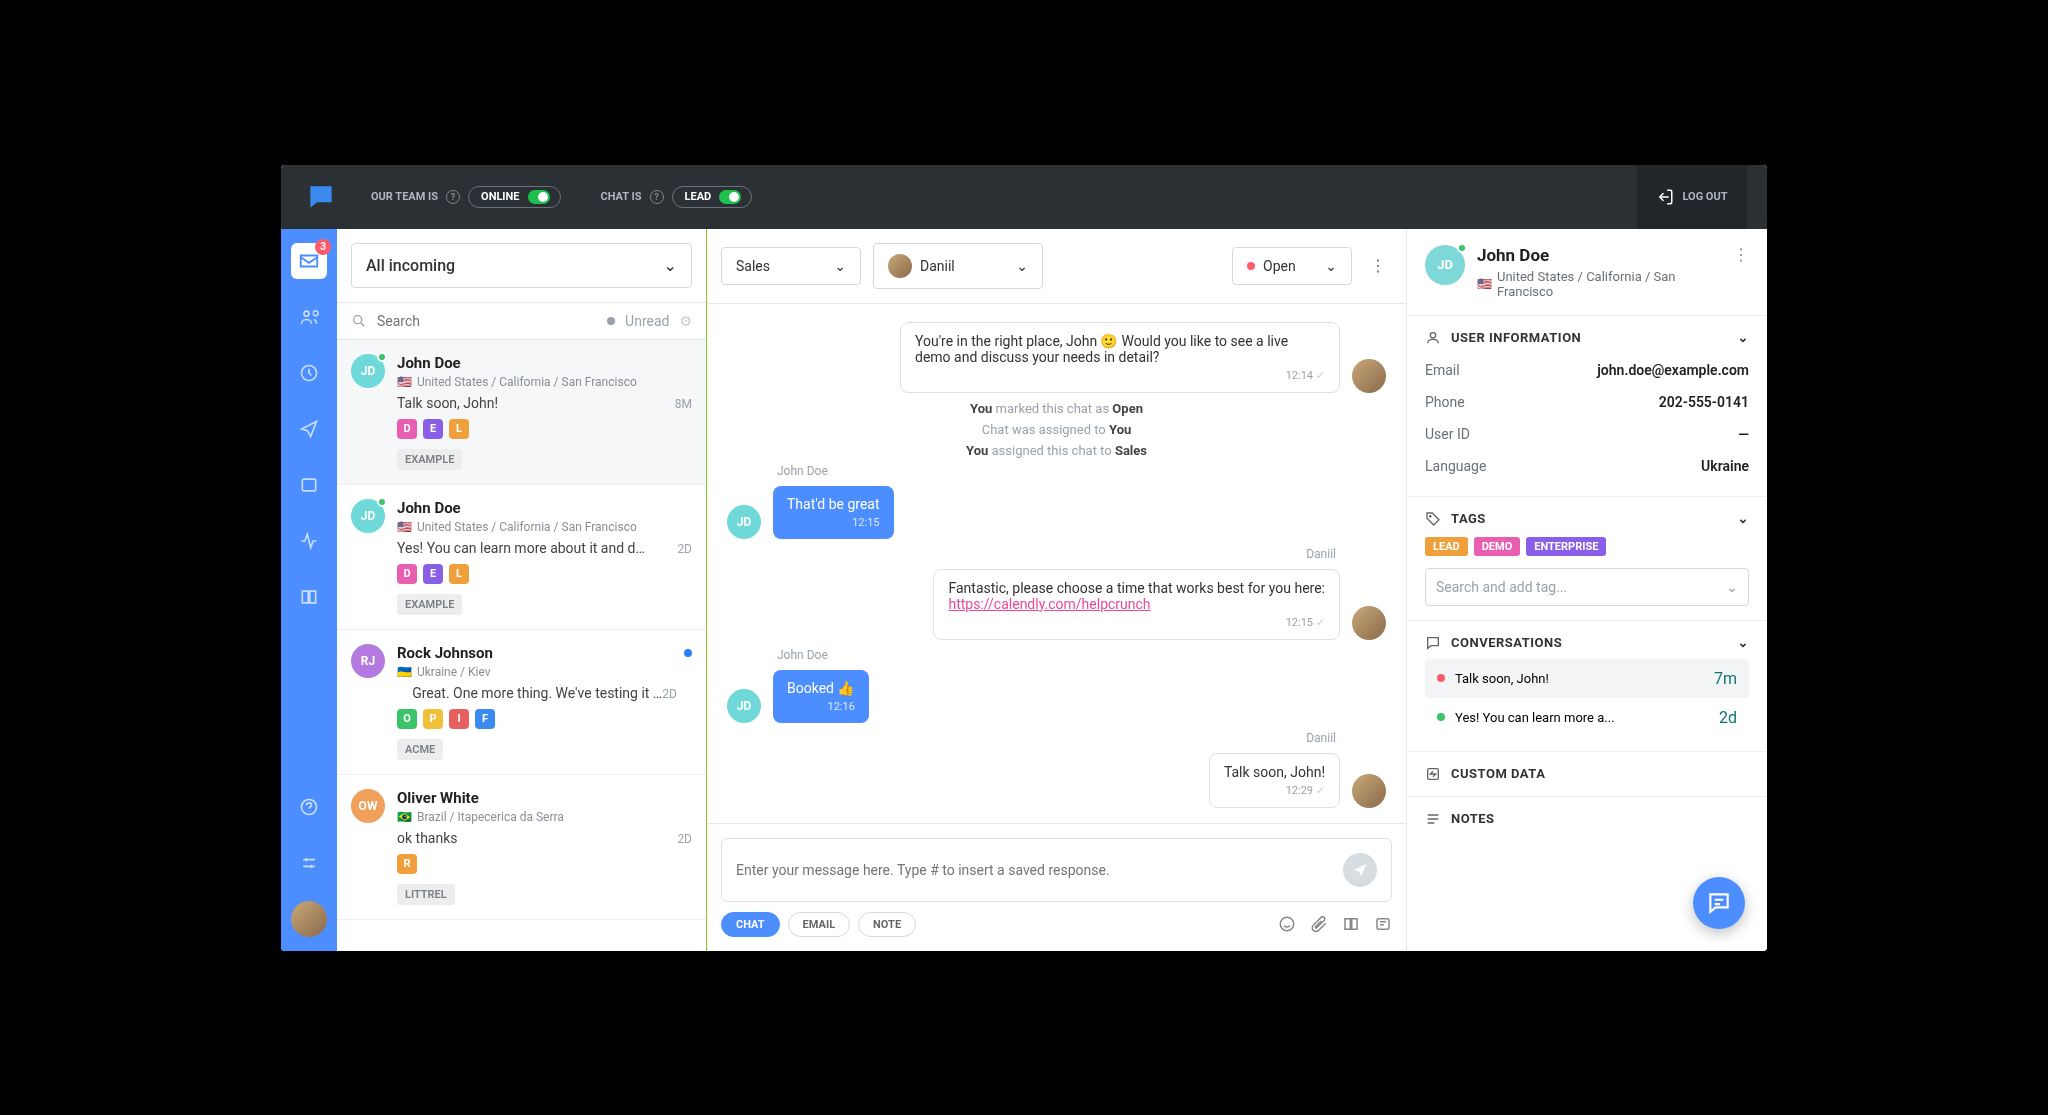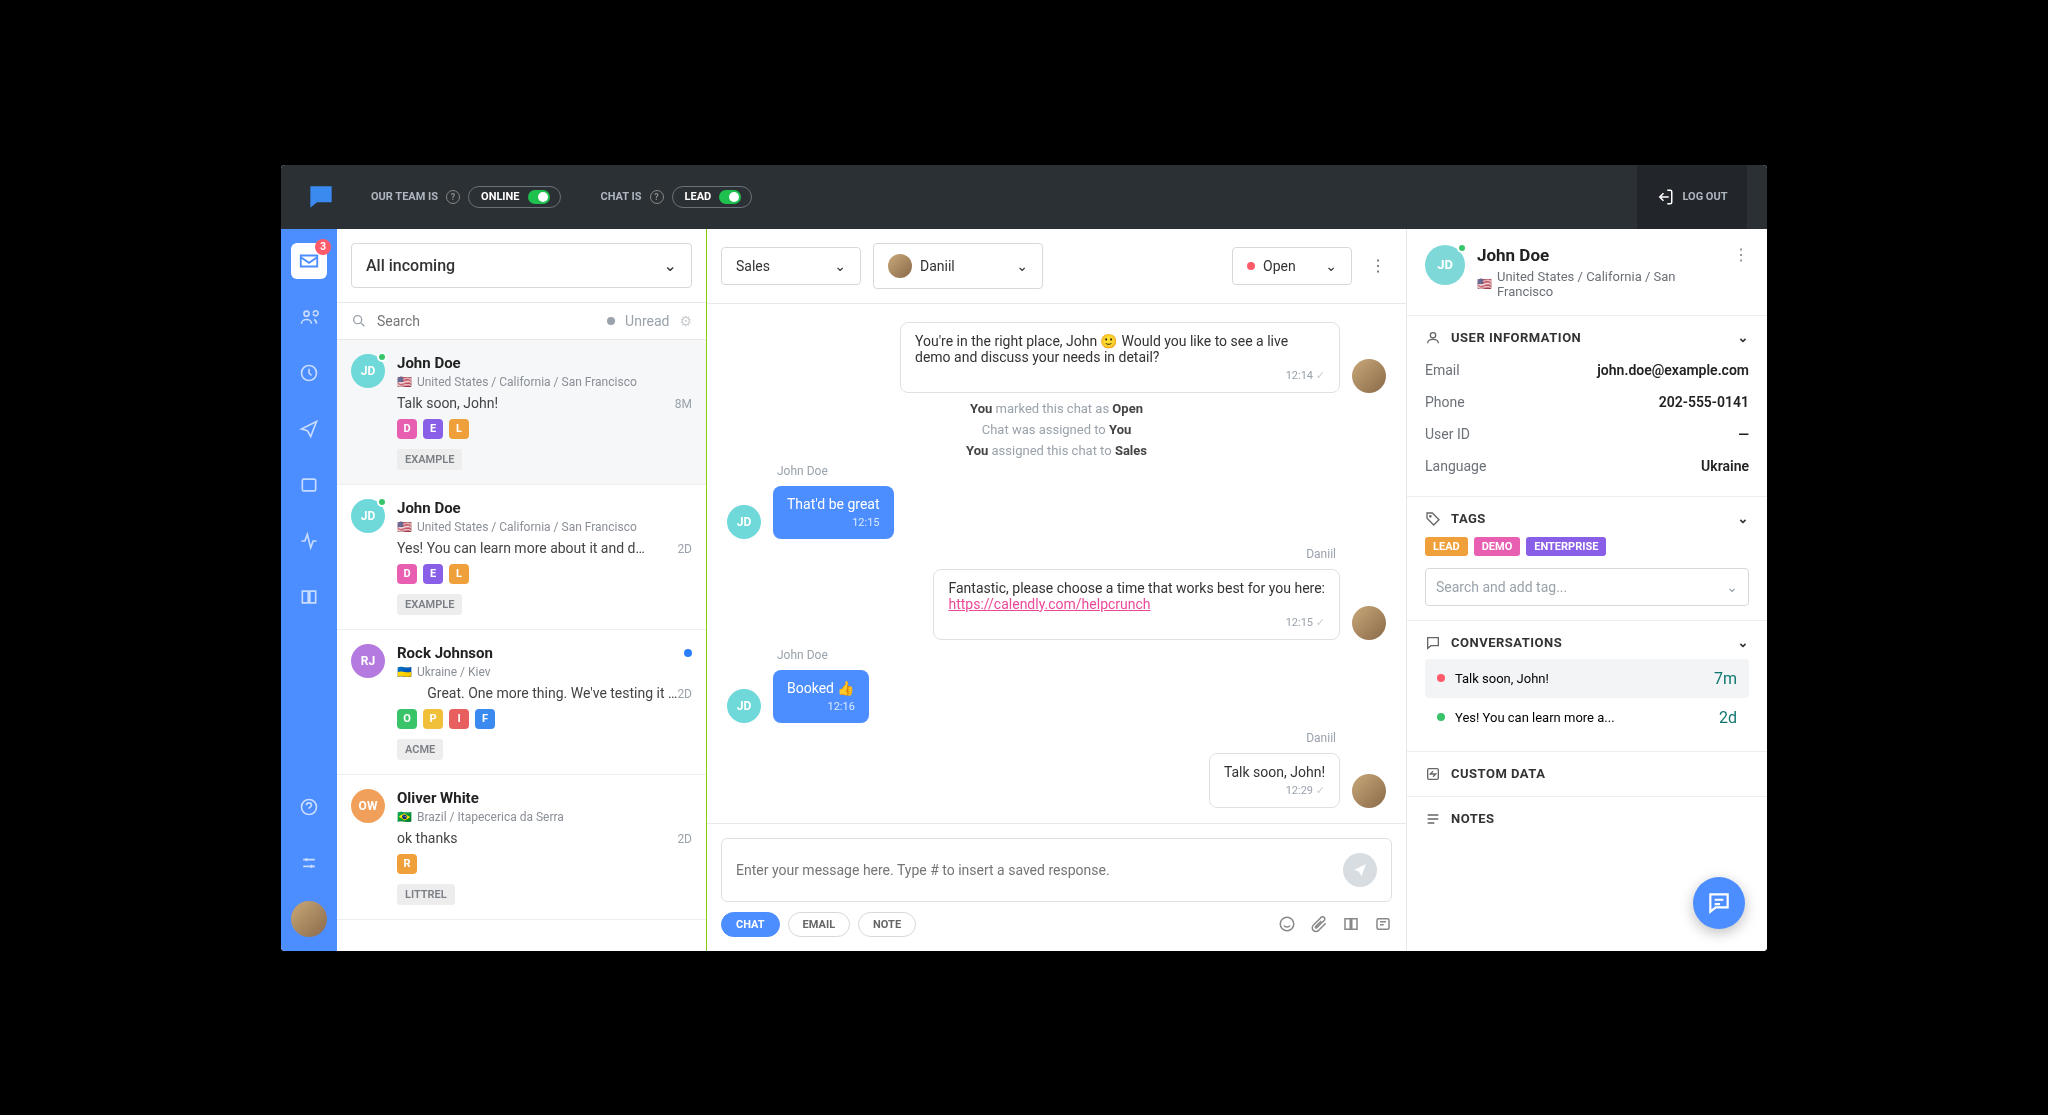--- a/index.html
+++ b/index.html
@@ -251,21 +251,21 @@
     </div>
           </div>
           <div class="conv">
     <div class="avatar rj">RJ</div>
     <div class="conv-body">
       <div class="conv-top">
                 <span class="conv-name">Rock Johnson</span>
                 <span class="bluedot"></span>
               </div>
       <div class="conv-loc"><span class="flag">🇺🇦</span>Ukraine / Kiev</div>
-      <div style="display:flex;justify-content:flex-end;align-items:baseline">
+      <div style="display:flex;justify-content:center;align-items:baseline">
                 <div class="conv-preview">Great. One more thing. We've testing it …</div>
                 <span class="conv-time">2D</span>
               </div>
       <div class="tags">
                 <span class="tag" style="background:#3ac46a">O</span>
                 <span class="tag" style="background:#f0c03a">P</span>
                 <span class="tag" style="background:#e85f5f">I</span>
                 <span class="tag" style="background:#3a8af0">F</span>
               </div>
       <span class="pill-tag">ACME</span>

